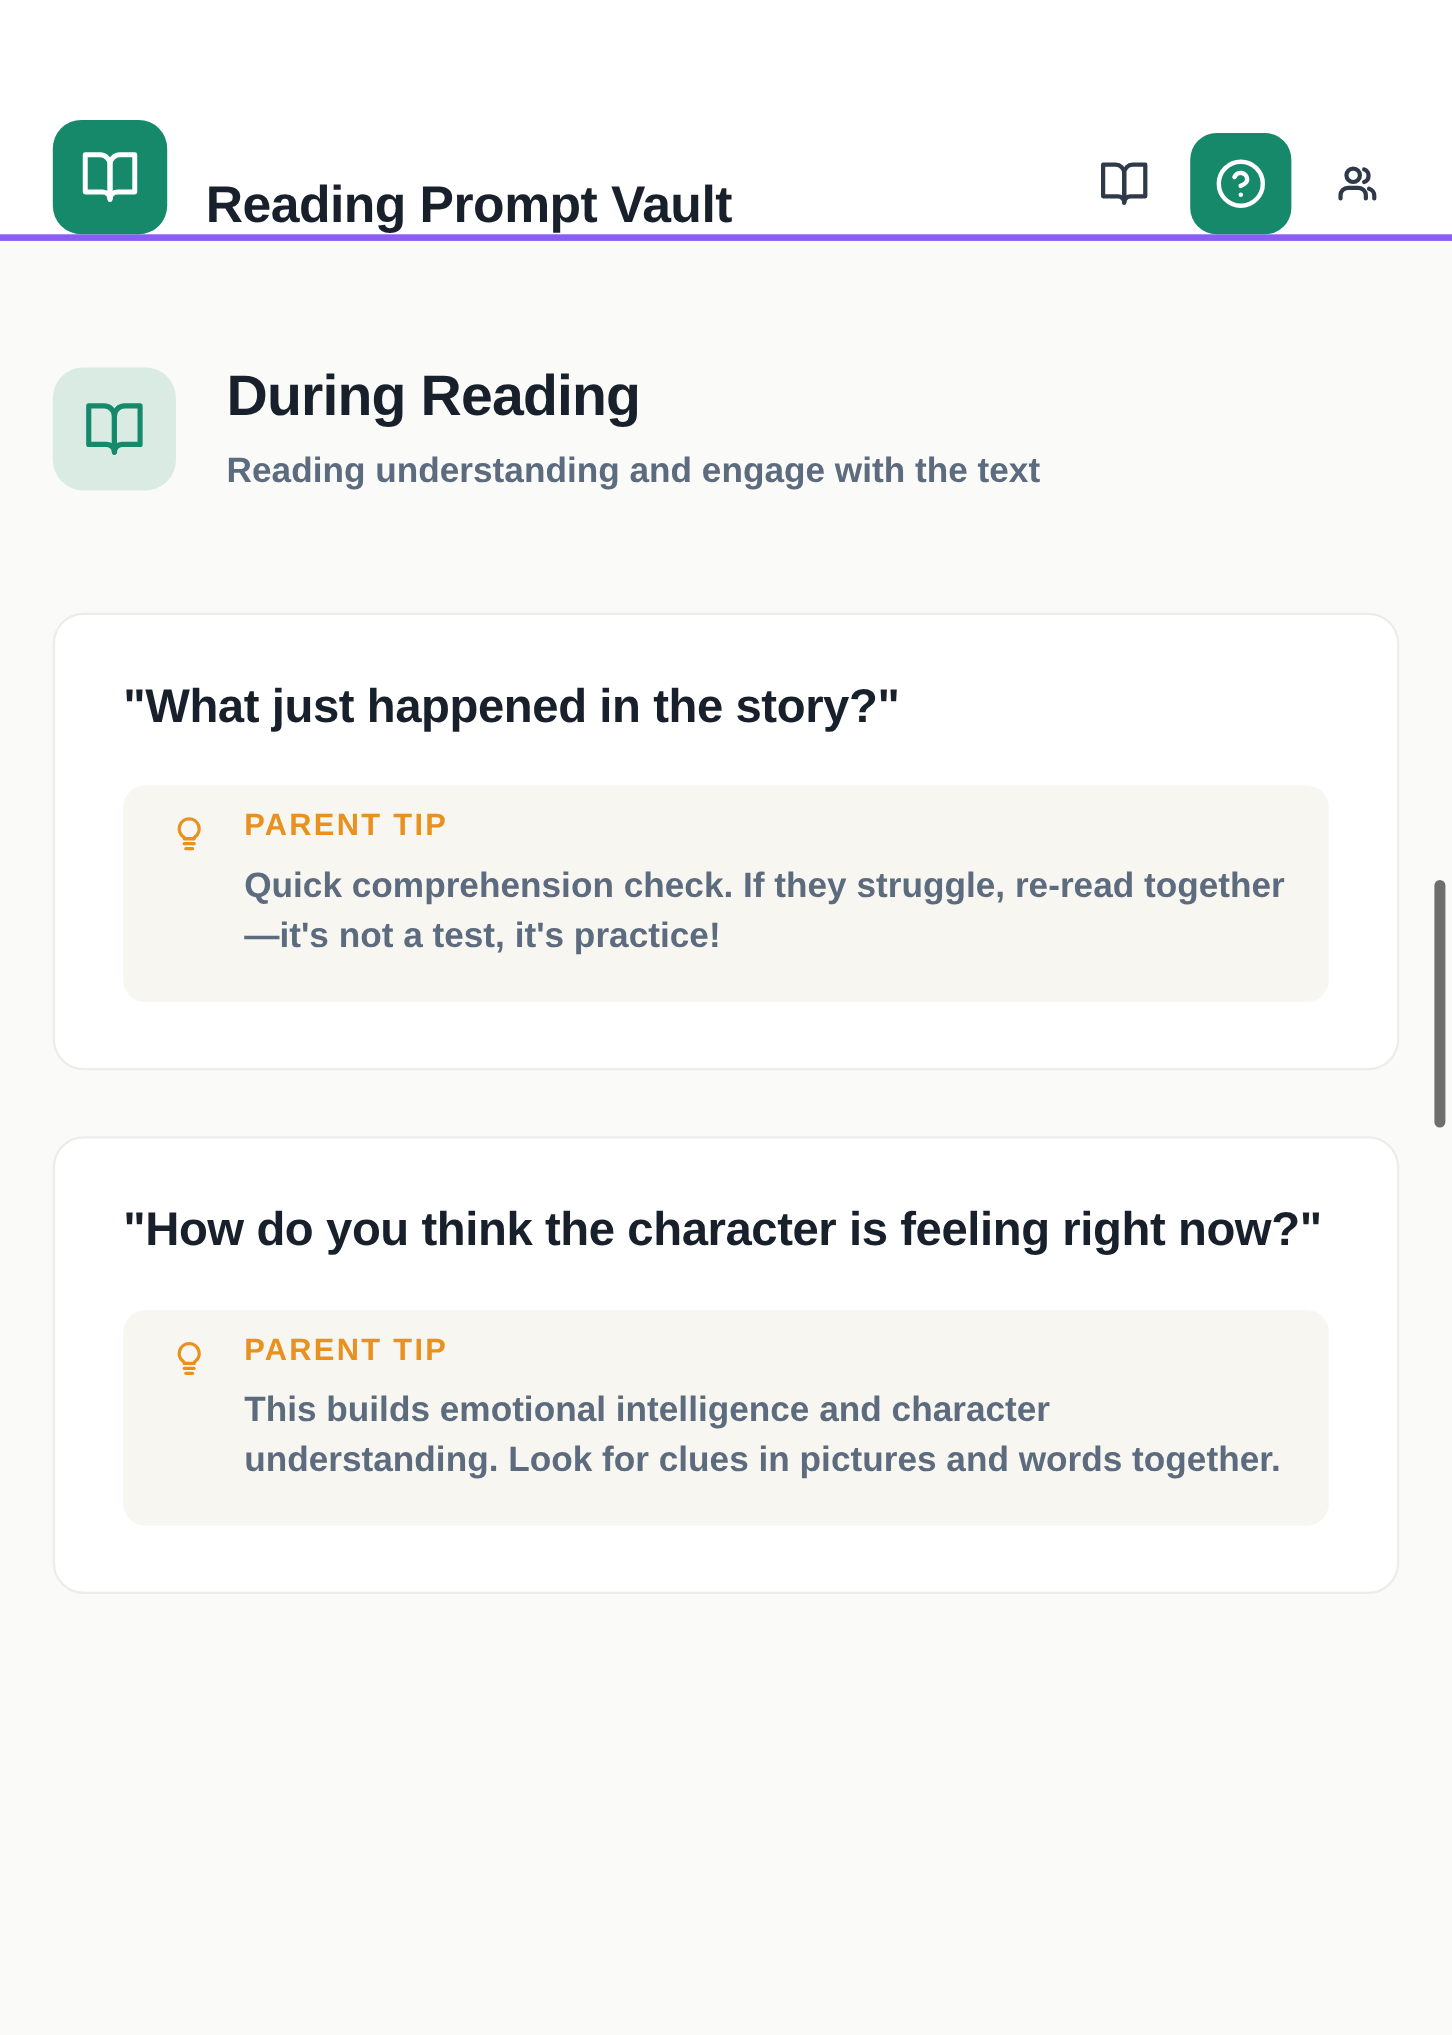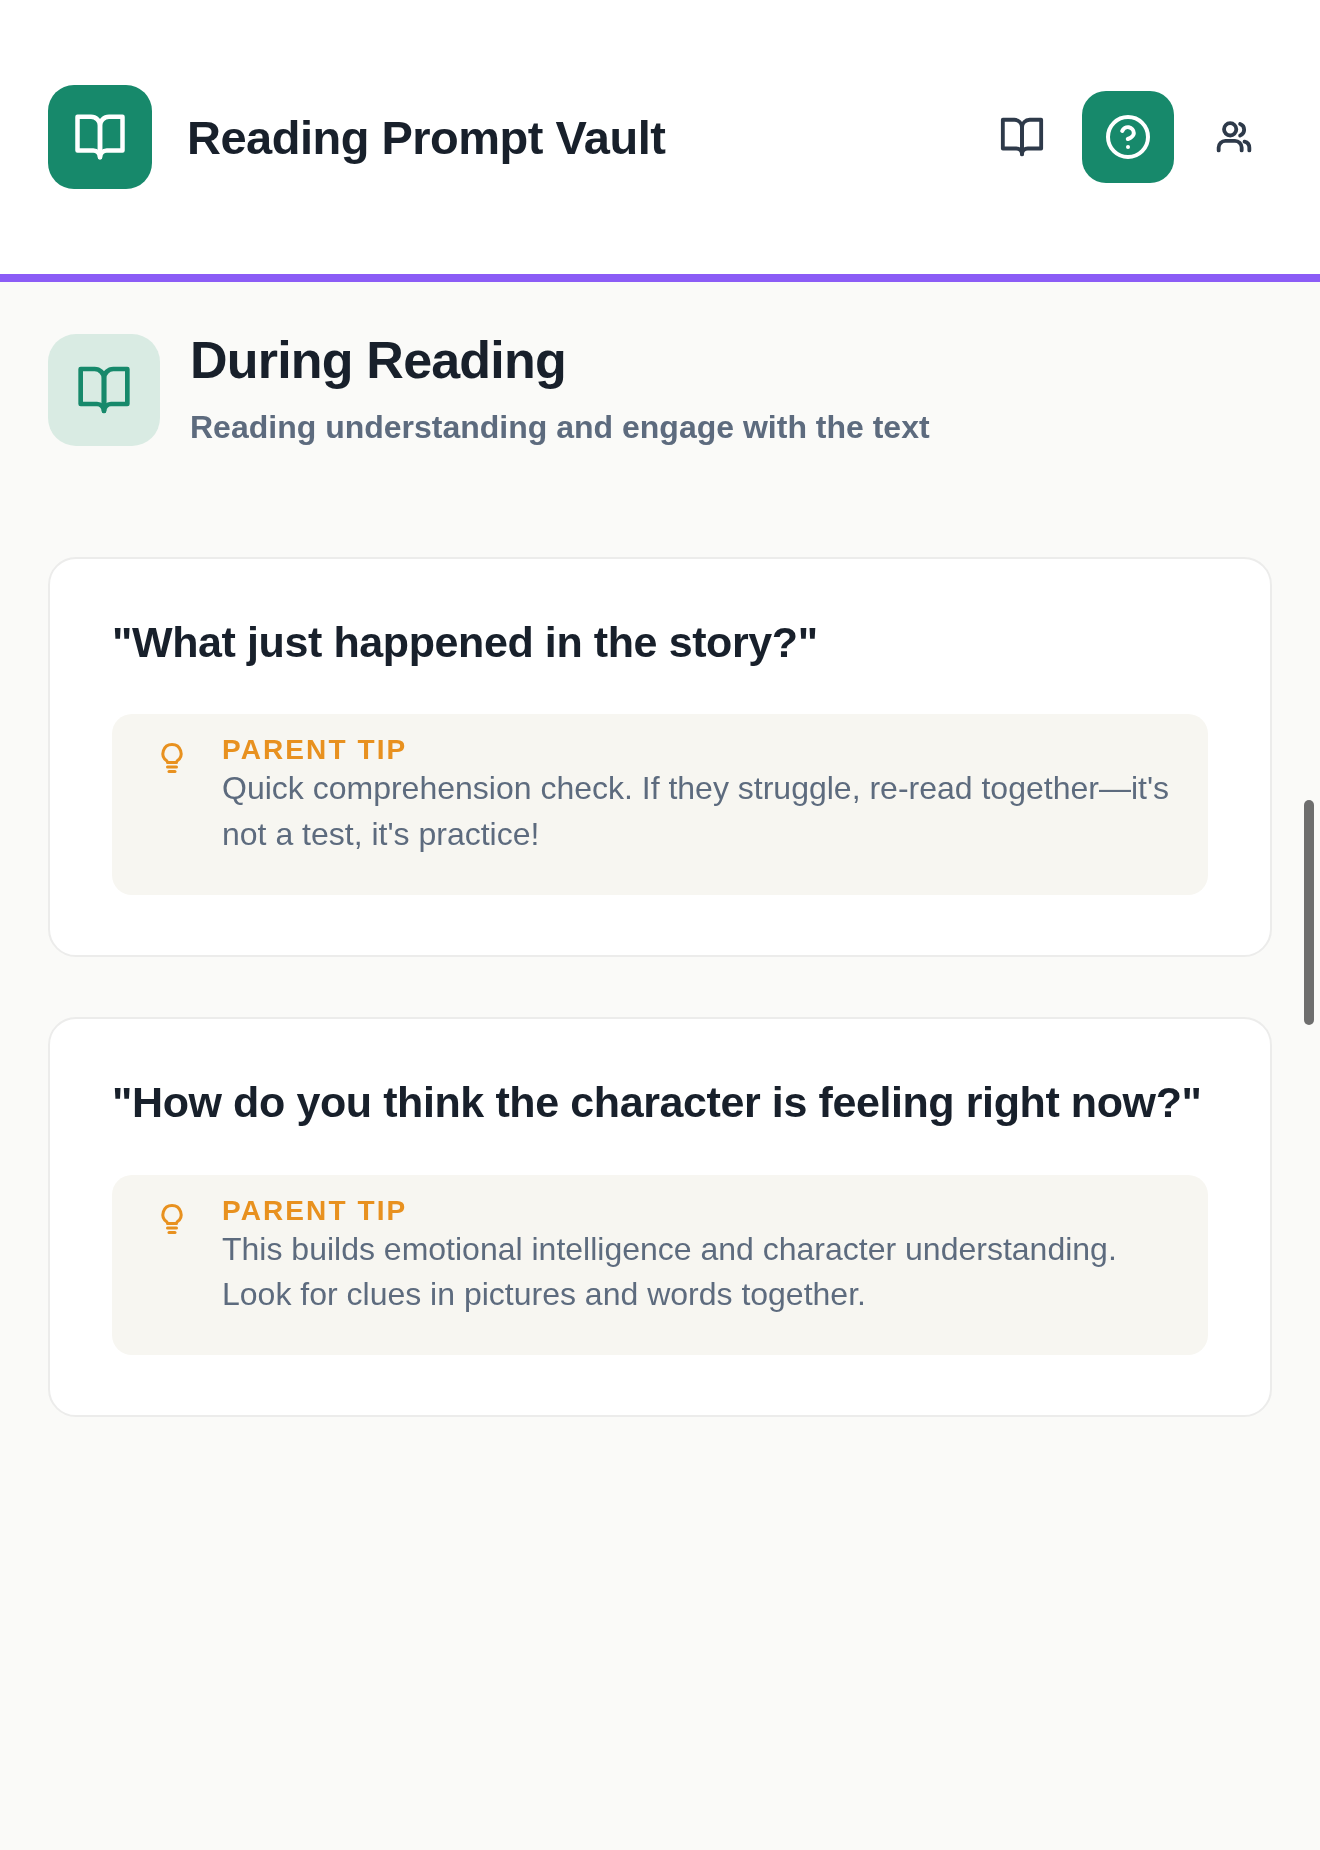--- a/index.html
+++ b/index.html
@@ -16,25 +16,25 @@
     height: 1850px;
     background: #fafaf8;
     overflow: hidden;
   }
 
   
   .appbar {
     position: absolute;
     top: 0; left: 0;
     width: 1320px;
-    height: 282px;
+    height: 219px;
     background: #ffffff;
-    border-bottom: 8px solid #8b5cf6;
-    display: flex;
-    align-items: center;
+    border-bottom: 6px solid #8b5cf6;
+    display: flex;
+    align-items: flex-end;
     padding: 0 48px;
   }
   .brand-badge {
     width: 104px; height: 104px;
     border-radius: 26px;
     background: #17896b;
     display: flex; align-items: center; justify-content: center;
     flex: 0 0 auto;
   }
   .brand-title {
@@ -70,21 +70,21 @@
     align-items: flex-start;
   }
   .section-icon {
     width: 112px; height: 112px;
     border-radius: 28px;
     background: #d9ebe3;
     display: flex; align-items: center; justify-content: center;
     flex: 0 0 auto;
     margin-top: 4px;
   }
-  .section-text { margin-left: 30px; padding-top: 2px; }
+  .section-text { margin-left: 46px; padding-top: 2px; }
   .section-title {
     font-size: 52px;
     font-weight: 700;
     letter-spacing: -0.8px;
     color: #18202b;
     line-height: 1.1;
   }
   .section-sub {
     margin-top: 18px;
     font-size: 32px;
@@ -130,22 +130,23 @@
     justify-content: center;
   }
   .tip-body { margin-left: 28px; }
   .tip-label {
     font-size: 28px;
     font-weight: 700;
     letter-spacing: 2.1px;
     color: #e8911f;
   }
   .tip-text {
+    margin-top: 16px;
     font-size: 32px;
-    font-weight: 400;
+    font-weight: 700;
     color: #5d6b7e;
     line-height: 1.42;
   }
 
   
   .scrollbar-track {
     position: absolute;
     right: 6px;
     top: 230px;
     width: 10px;

